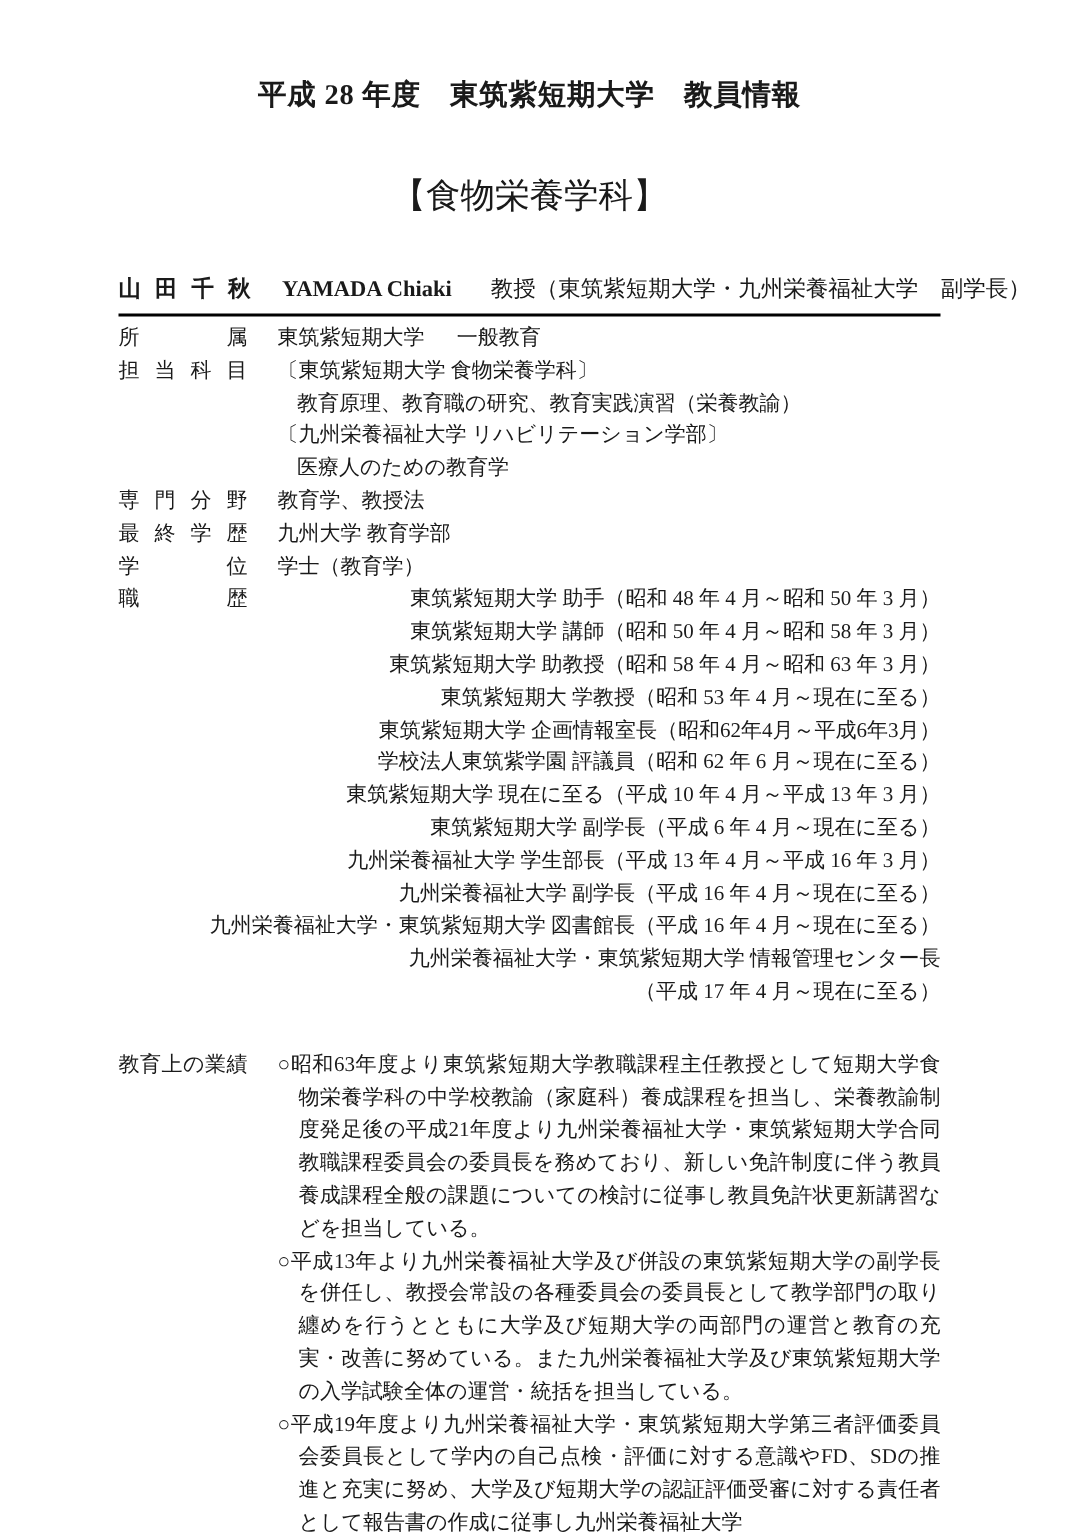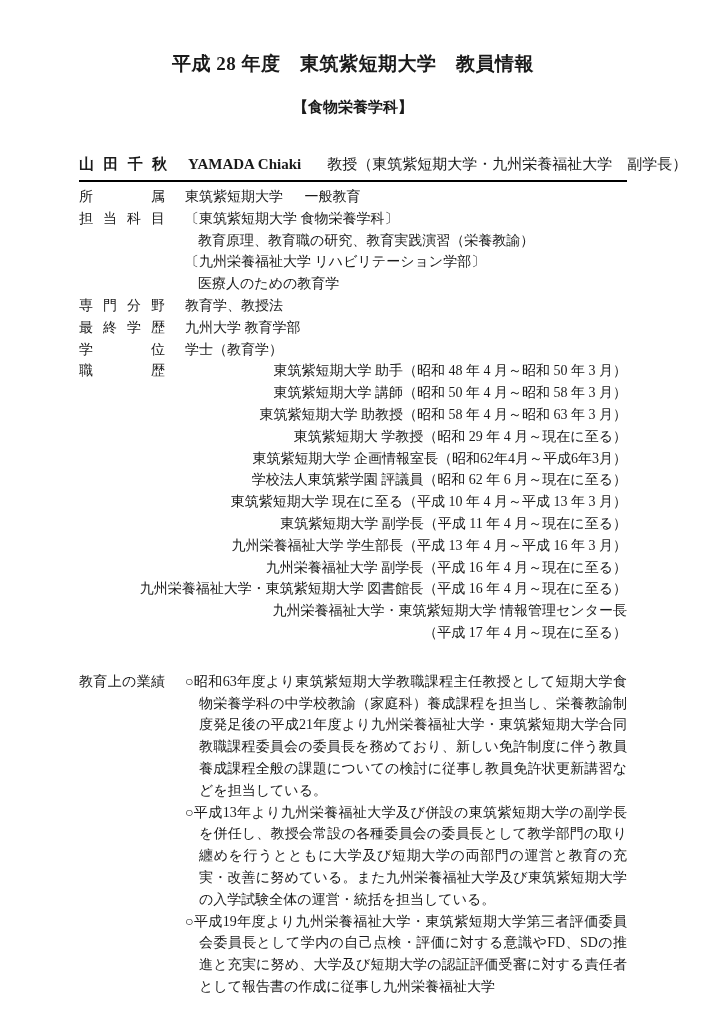--- a/index.html
+++ b/index.html
@@ -16,23 +16,23 @@
 
   .doc-title {
     text-align: center;
     font-size: 19px;
     font-weight: bold;
     letter-spacing: 0.5px;
     line-height: 1.2;
   }
   .doc-subtitle {
     text-align: center;
-    font-size: 15px;
-    font-weight: bold;
-    margin-top: 22px;
+    font-size: 23px;
+    font-weight: normal;
+    margin-top: 39px;
   }
 
   .prof-header {
     display: flex;
     align-items: baseline;
     margin-top: 37px;
     padding-bottom: 6px;
     border-bottom: 2px solid #000;
     font-size: 15px;
     line-height: 1.35;
@@ -171,37 +171,37 @@
           <div class="career-row">
     <span class="career-pos">東筑紫短期大学 講師</span>
     <span class="career-period">（昭和 50 年 4 月～昭和 58 年 3 月）</span>
   </div>
           <div class="career-row">
     <span class="career-pos">東筑紫短期大学 助教授</span>
     <span class="career-period">（昭和 58 年 4 月～昭和 63 年 3 月）</span>
   </div>
           <div class="career-row">
     <span class="career-pos">東筑紫短期大 学教授</span>
-    <span class="career-period">（昭和 29 年 4 月～現在に至る）</span>
+    <span class="career-period">（昭和 53 年 4 月～現在に至る）</span>
   </div>
           <div class="career-row">
     <span class="career-pos">東筑紫短期大学 企画情報室長</span>
     <span class="career-period">（昭和62年4月～平成6年3月）</span>
   </div>
           <div class="career-row">
     <span class="career-pos">学校法人東筑紫学園 評議員</span>
     <span class="career-period">（昭和 62 年 6 月～現在に至る）</span>
   </div>
           <div class="career-row">
     <span class="career-pos">東筑紫短期大学 現在に至る</span>
     <span class="career-period">（平成 10 年 4 月～平成 13 年 3 月）</span>
   </div>
           <div class="career-row">
     <span class="career-pos">東筑紫短期大学 副学長</span>
-    <span class="career-period">（平成 11 年 4 月～現在に至る）</span>
+    <span class="career-period">（平成 6 年 4 月～現在に至る）</span>
   </div>
           <div class="career-row">
     <span class="career-pos">九州栄養福祉大学 学生部長</span>
     <span class="career-period">（平成 13 年 4 月～平成 16 年 3 月）</span>
   </div>
           <div class="career-row">
     <span class="career-pos">九州栄養福祉大学 副学長</span>
     <span class="career-period">（平成 16 年 4 月～現在に至る）</span>
   </div>
           <div class="career-row">

